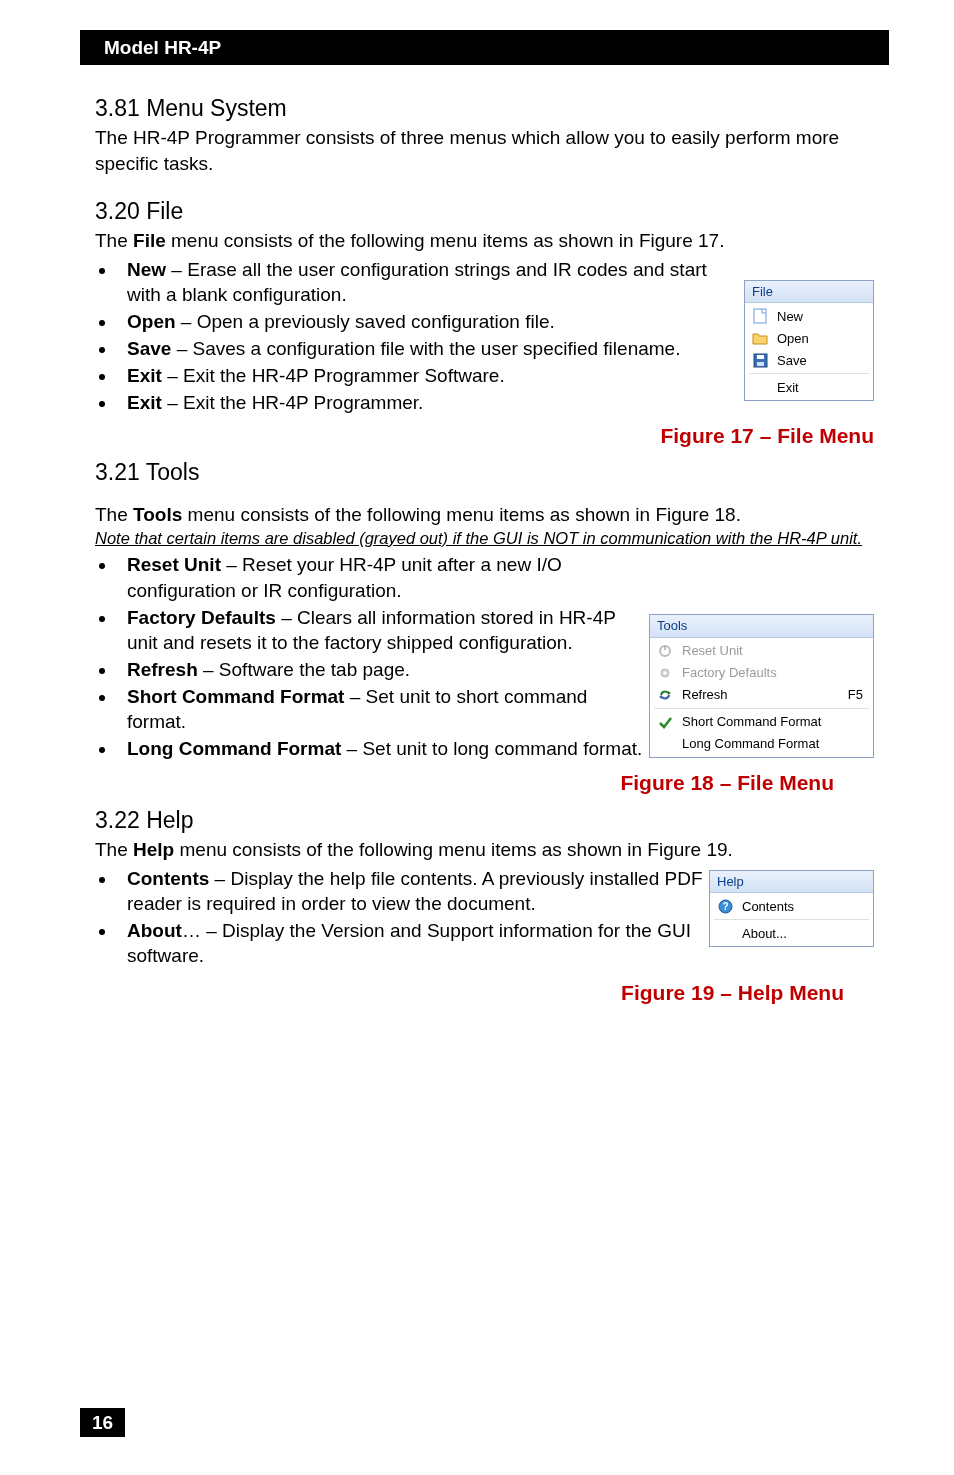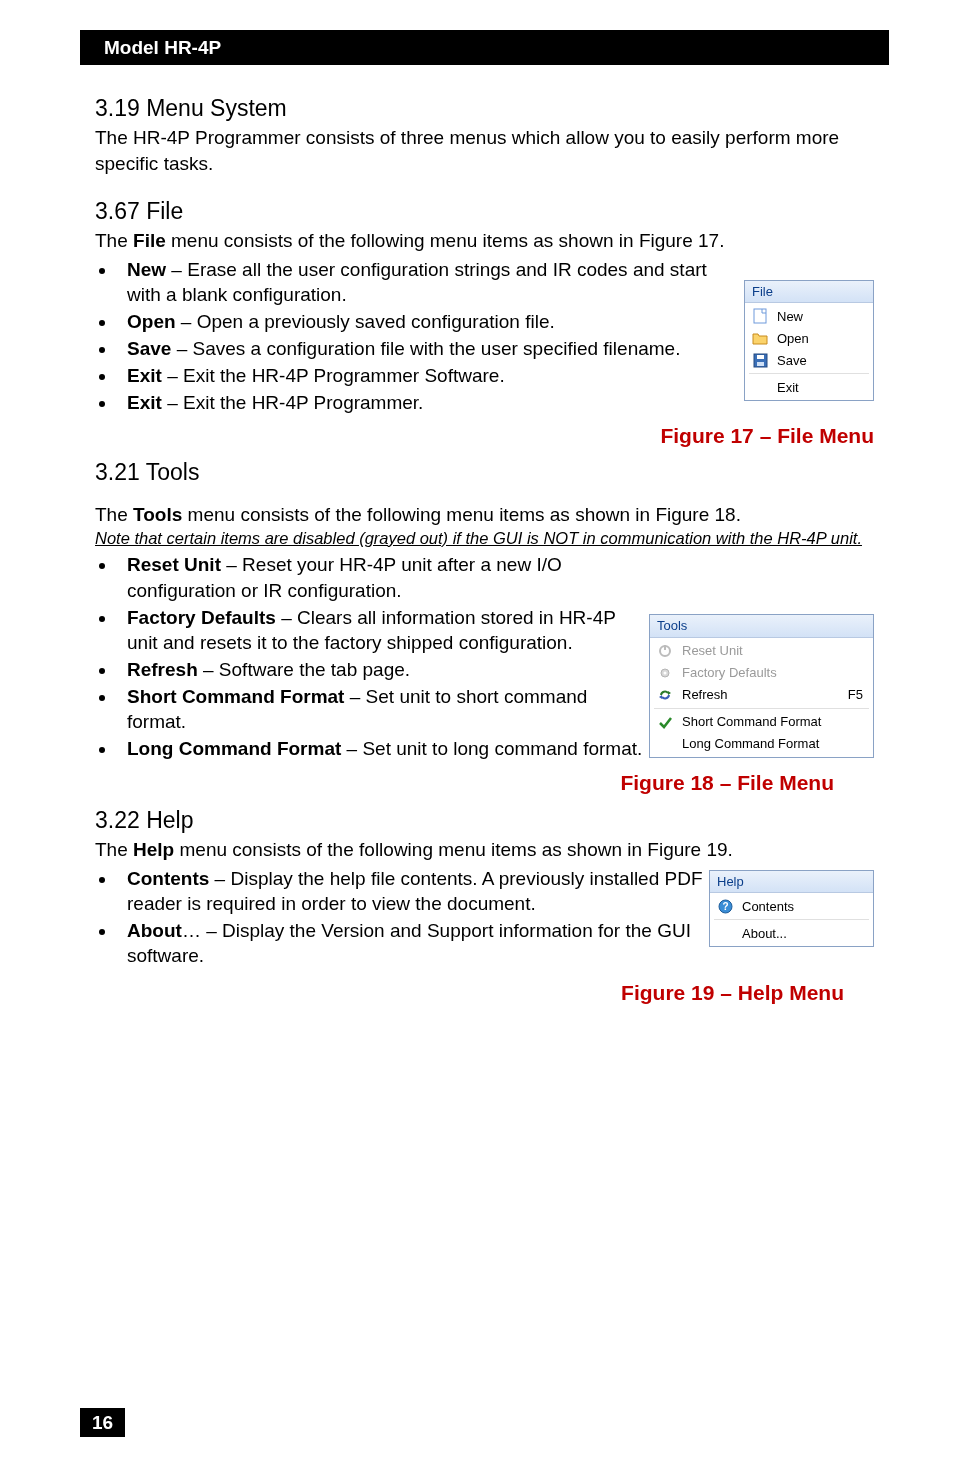--- a/index.html
+++ b/index.html
@@ -106,26 +106,26 @@
   .lr-wrap .left { flex: 1; }
   .lr-wrap .right { flex: 0 0 auto; }
 </style>
 </head>
 <body>
 
 <div class="header-bar">
   <span>Model HR-4P</span>
 </div>
 
-<h2 class="section">3.19 Menu System</h2>
+<h2 class="section">3.81 Menu System</h2>
 <p>The HR-4P Programmer consists of three menus which allow you to easily perform more specific tasks.</p>
 
 <div style="height:18px"></div>
 
-<h2 class="section">3.67 File</h2>
+<h2 class="section">3.20 File</h2>
 <p>
   <span>The </span><b>File</b><span> menu consists of the following menu items as shown in Figure 17.</span>
 </p>
 
 <div class="lr-wrap">
   <div class="left">
     <ul class="bullets">
       <li><b>New</b><span> – Erase all the user configuration strings and IR codes and start with a blank configuration.</span></li>
       <li><b>Open</b><span> – Open a previously saved configuration file.</span></li>
       <li><b>Save</b><span> – Saves a configuration file with the user specified filename.</span></li>

